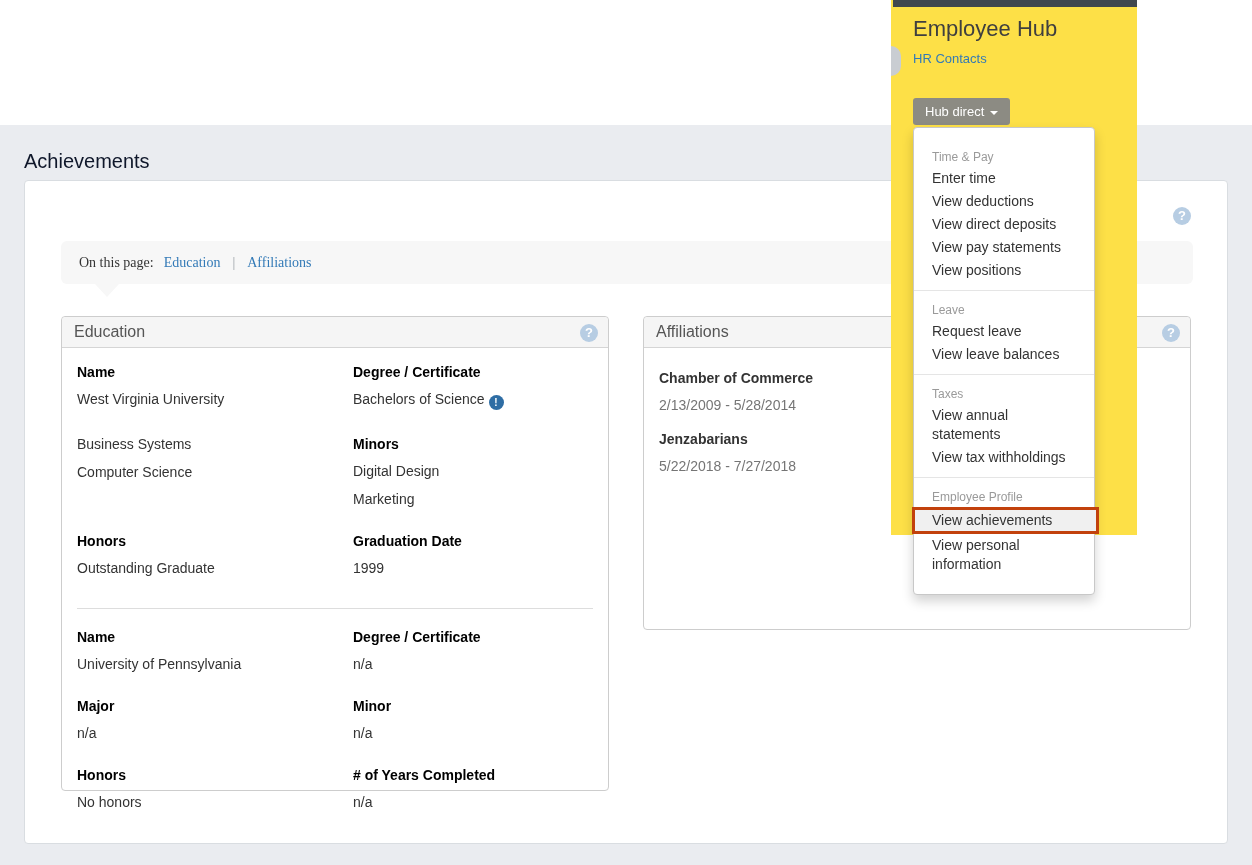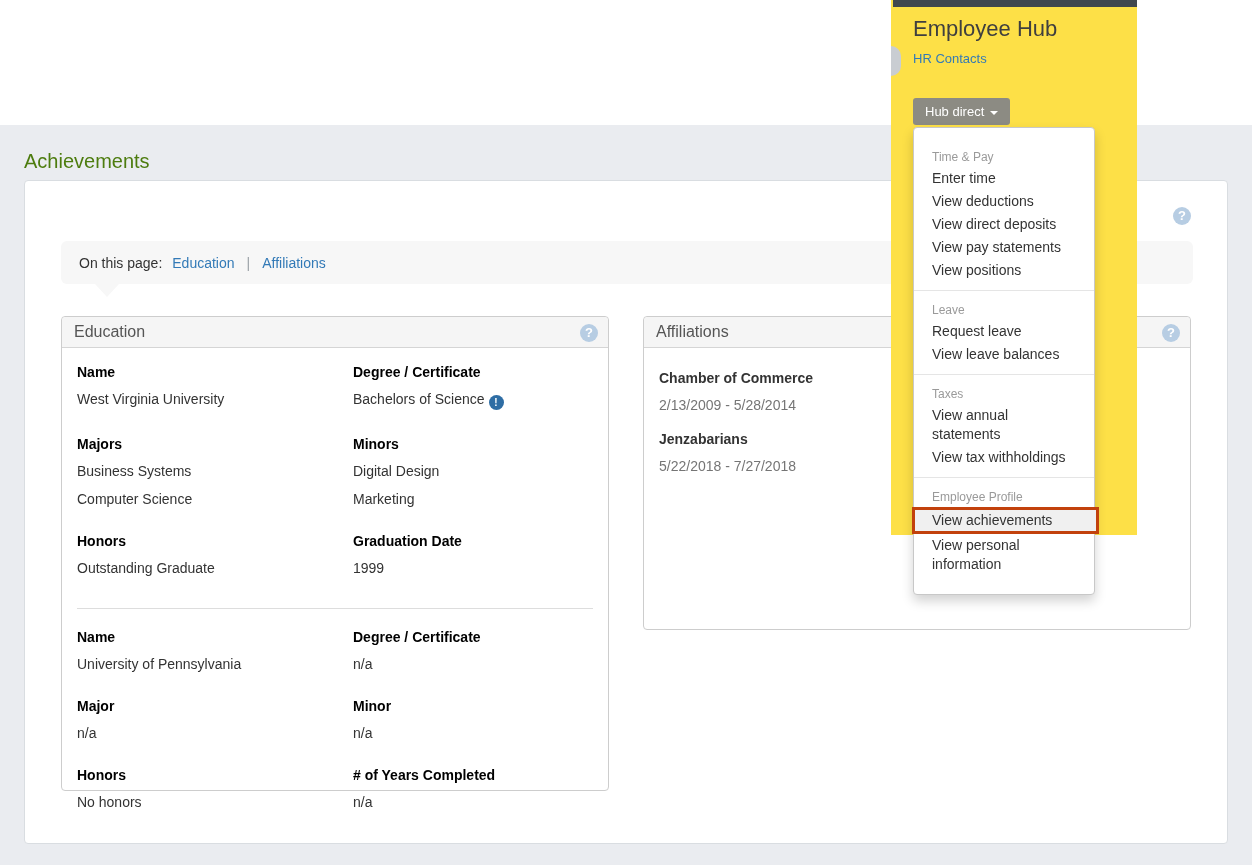--- a/index.html
+++ b/index.html
@@ -11,21 +11,21 @@
     overflow:hidden;
     color:#333;
   }
   
   .content-bg {
     position:absolute; left:0; top:125px; width:1252px; height:740px;
     background:#eaecf0;
   }
   .page-title {
     position:absolute; left:24px; top:150px;
-    font-size:20px; color:#4d7c0f; font-weight:400;
+    font-size:20px; color:#0f172a; font-weight:400;
   }
   .main-card {
     position:absolute; left:24px; top:180px; width:1204px; height:664px;
     background:#fff; border:1px solid #d9dde1; border-radius:4px;
   }
   
   .help-icon {
     display:inline-block; width:18px; height:18px; border-radius:50%;
     background:#b7cde3; color:#fff; font-weight:bold; font-size:13px;
     text-align:center; line-height:18px; cursor:pointer;
@@ -36,21 +36,21 @@
     display:inline-block; width:15px; height:15px; border-radius:50%;
     background:#2e6da4; color:#fff; font-weight:bold; font-size:10px;
     text-align:center; line-height:15px; vertical-align:-2px; margin-left:4px;
     cursor:pointer;
   }
   
   .onpage-bar {
     position:absolute; left:36px; top:60px; width:1132px; height:43px;
     background:#f7f7f7; border-radius:6px;
     display:flex; align-items:center; padding-left:18px;
-    font-size:14px; color:#333;
+    font-size:14px; color:#333;font-family:Liberation Serif, serif;
   }
   .onpage-tail {
     position:absolute; left:70px; top:103px;
     width:0; height:0;
     border-left:12px solid transparent; border-right:12px solid transparent;
     border-top:13px solid #f7f7f7;
   }
   .onpage-bar a { color:#337ab7; text-decoration:none; cursor:pointer; }
   .onpage-label { margin-right:10px; }
   .onpage-sep { color:#9aa0a6; margin:0 12px; }
@@ -145,21 +145,20 @@
           <div class="flabel">Name</div>
           <div class="fval">West Virginia University</div>
         </div>
         <div class="cell">
           <div class="flabel">Degree / Certificate</div>
           <div class="fval">
             <span>Bachelors of Science</span><span class="info-icon">!</span>
           </div>
         </div>
         <div class="cell">
-          <div class="flabel">Majors</div>
           <div class="fval">Business Systems</div>
           <div class="fval">Computer Science</div>
         </div>
         <div class="cell">
           <div class="flabel">Minors</div>
           <div class="fval">Digital Design</div>
           <div class="fval">Marketing</div>
         </div>
         <div class="cell">
           <div class="flabel">Honors</div>

